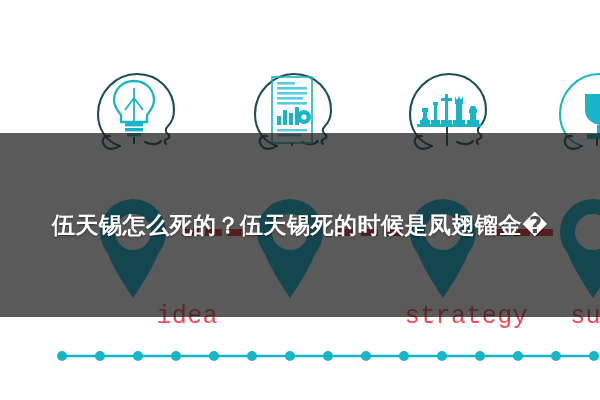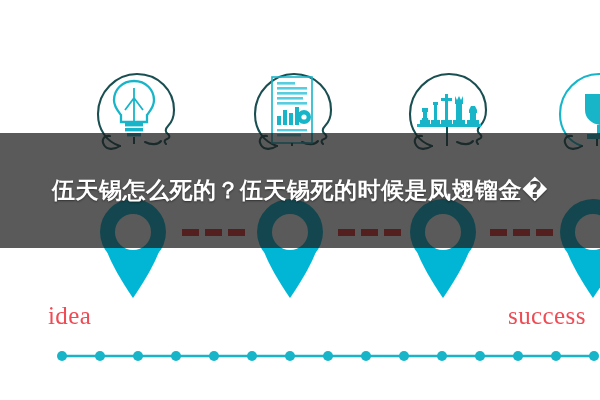--- a/index.html
+++ b/index.html
@@ -55,22 +55,22 @@
     width: 17px;
     height: 7px;
     background: #e8312b;
   }
 
   
   .stage-label {
     position: absolute;
     top: 302px;
     width: 170px;
-    text-align: left;
-    font-family: Liberation Serif, serif;
+    text-align: right;
+    font-family: Liberation Mono, monospace;
     font-size: 25px;
     font-weight: 300;
     letter-spacing: .4px;
     color: #ef4b55;
     white-space: nowrap;
   }
 
   
   #timeline {
     position: absolute;
@@ -80,21 +80,21 @@
     height: 14px;
   }
   #timeline svg { display: block; }
 
   
   #banner {
     position: absolute;
     left: 0;
     top: 133px;
     width: 600px;
-    height: 115px;
+    height: 184px;
     background: rgba(26, 26, 26, 0.72);
     display: flex;
     align-items: center;
     justify-content: center;
   }
   #banner-title {
     width: 560px;
     text-align: center;
     color: #ffffff;
     font-family: "DejaVu Sans", "Liberation Sans", sans-serif;
@@ -231,20 +231,21 @@
         <i></i>
         <i></i>
     </div>
     <div class="connector" style="left:490px">
       <i></i>
         <i></i>
         <i></i>
     </div>
 
     <div class="stage-label" style="left:48px">idea</div>
+    <div class="stage-label" style="left:358px">strategy</div>
     <div class="stage-label" style="left:508px">success</div>
 
     <div id="timeline">
       <svg width="560" height="14" viewBox="0 0 560 14" xmlns="http://www.w3.org/2000/svg">
         <g stroke="#18b5c9" stroke-width="2.6">
           <line x1="10" y1="7" x2="48" y2="7"></line>
           <line x1="48" y1="7" x2="86" y2="7"></line>
           <line x1="86" y1="7" x2="124" y2="7"></line>
           <line x1="124" y1="7" x2="162" y2="7"></line>
           <line x1="162" y1="7" x2="200" y2="7"></line>

